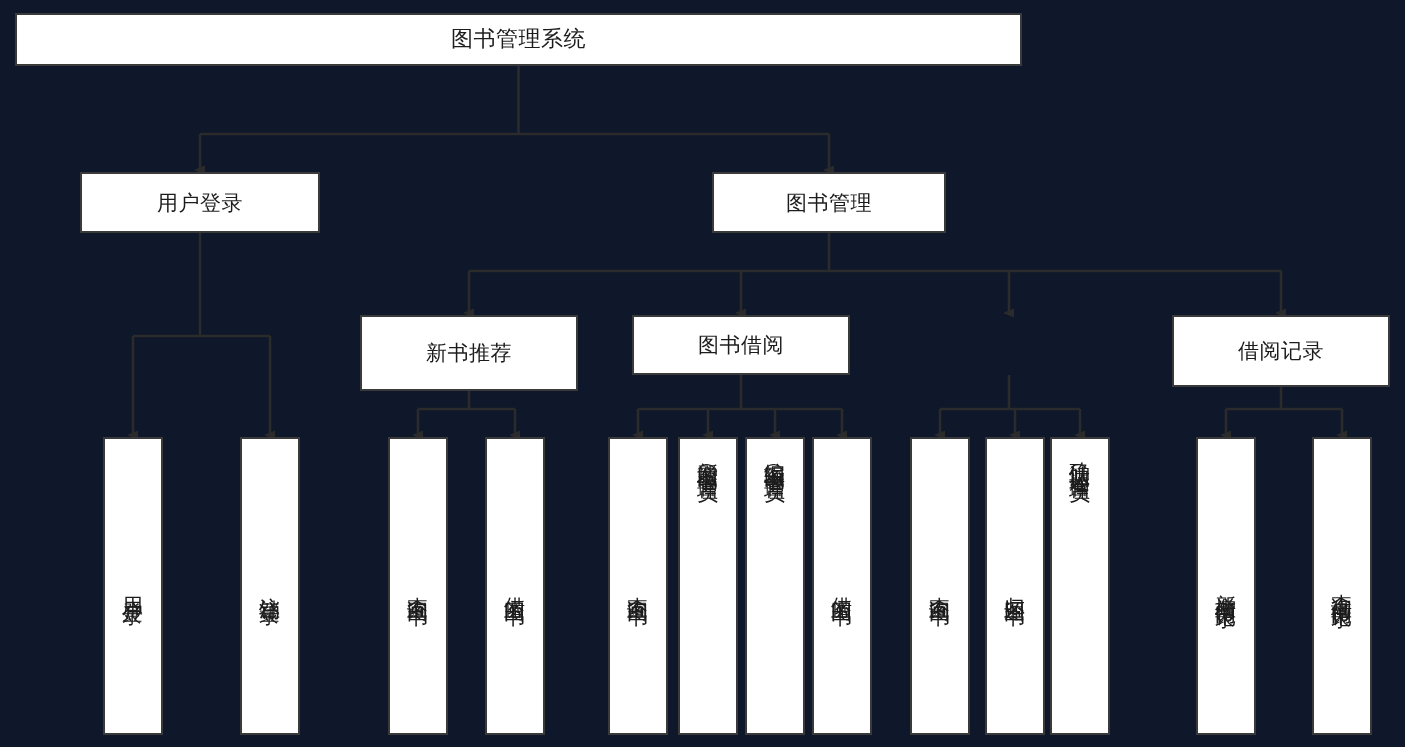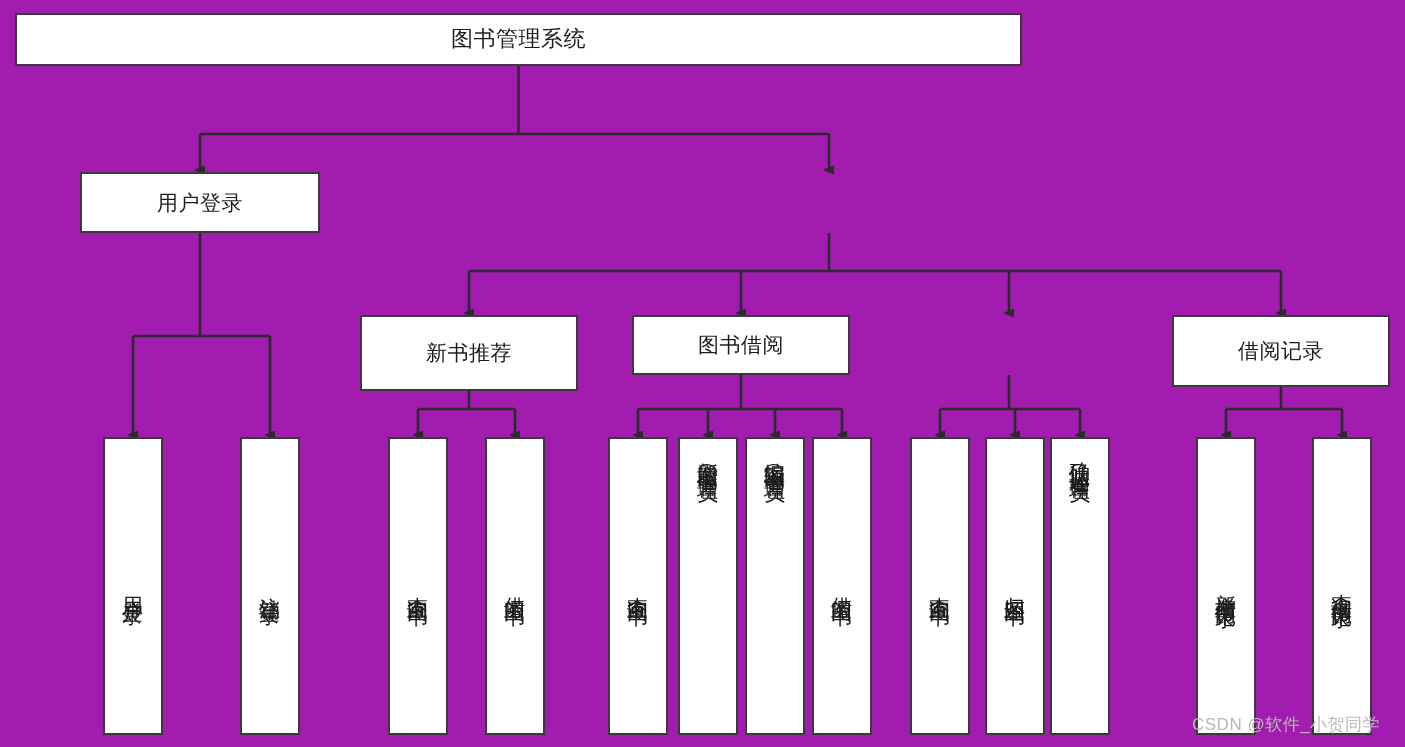--- a/index.html
+++ b/index.html
@@ -7,21 +7,21 @@
     padding: 0;
     background: #ffffff;
   }
   body {
     font-family: "Liberation Sans", "DejaVu Sans", sans-serif;
   }
   #canvas {
     position: relative;
     width: 1405px;
     height: 747px;
-    background: #a21caf;
+    background: #0f172a;
     overflow: hidden;
   }
   svg.wires {
     position: absolute;
     left: 0;
     top: 0;
     width: 1405px;
     height: 747px;
   }
   .node {
@@ -124,20 +124,23 @@
       </g>
   </svg>
 
   <div class="node root horiz" style="left: 15px; top: 13px; width: 1007px; height: 53px;">
     <span class="label">图书管理系统</span>
   </div>
 
   <div class="node horiz" style="left: 80px; top: 172px; width: 240px; height: 61px;">
     <span class="label">用户登录</span>
   </div>
+  <div class="node horiz" style="left: 712px; top: 172px; width: 234px; height: 61px;">
+    <span class="label">图书管理</span>
+  </div>
 
   <div class="node horiz" style="left: 360px; top: 315px; width: 218px; height: 76px;">
     <span class="label">新书推荐</span>
   </div>
   <div class="node horiz" style="left: 632px; top: 315px; width: 218px; height: 60px;">
     <span class="label">图书借阅</span>
   </div>
   <div class="node horiz" style="left: 1172px; top: 315px; width: 218px; height: 72px;">
     <span class="label">借阅记录</span>
   </div>
@@ -179,15 +182,14 @@
     <span class="label">确认归还（管理员）</span>
   </div>
 
   <div class="node vert center-text" style="left: 1196px; top: 437px; width: 60px; height: 298px;">
     <span class="label">新增借阅记录</span>
   </div>
   <div class="node vert center-text" style="left: 1312px; top: 437px; width: 60px; height: 298px;">
     <span class="label">查询借阅记录</span>
   </div>
 
-  <div class="watermark">CSDN @软件_小贺同学</div>
 
 </div>
 
 </body></html>

